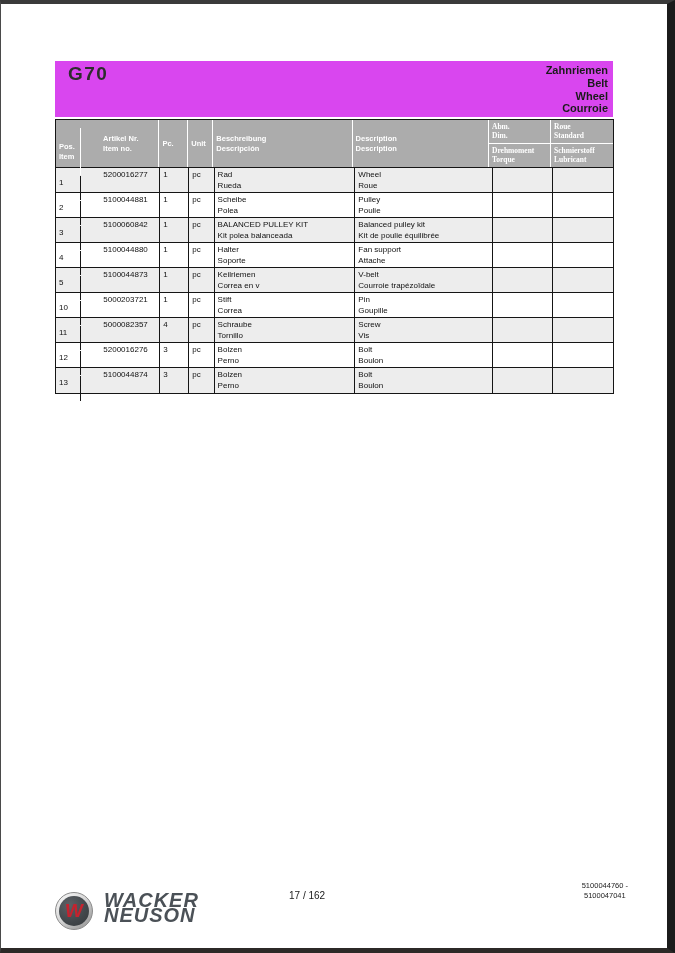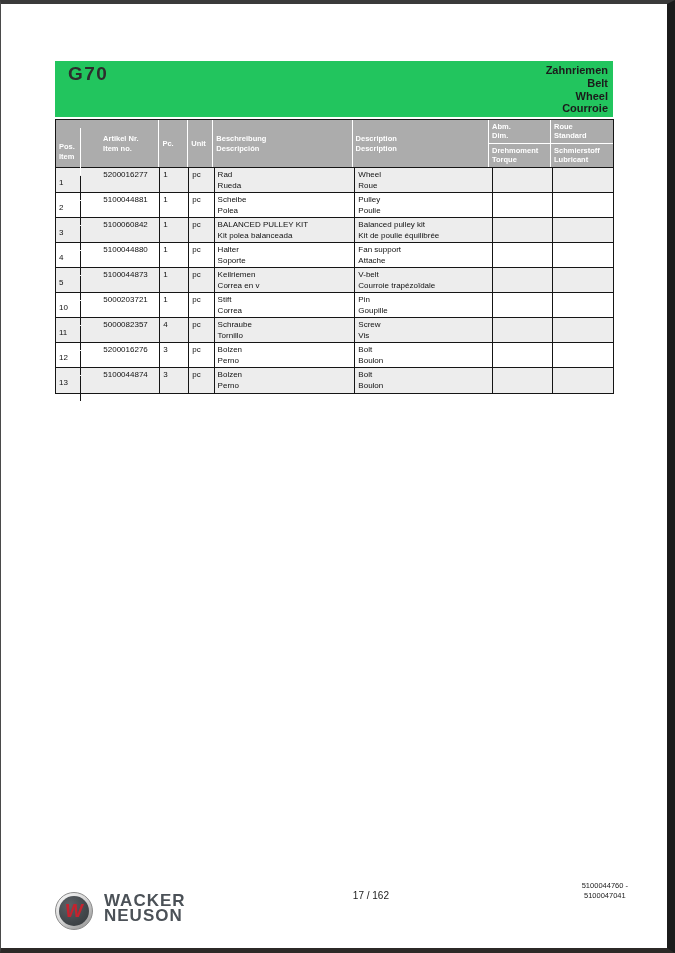--- a/index.html
+++ b/index.html
@@ -11,21 +11,21 @@
     border-top:4px solid #3a3a3a;
     border-right:8px solid #1b1b1b;
     border-bottom:5px solid #2c2927;
     border-left:1px solid #4a4a4a;
     overflow:hidden;
   }
 
   
   .title-band {
     position:absolute; left:54px; top:57px; width:558px; height:56px;
-    background:#22c55e;
+    background:#d946ef;
   }
   .g70 {
     position:absolute; left:13px; top:3px;
     font-size:19px; font-weight:bold; letter-spacing:1.5px; color:#2d2d2d;
     transform:scaleY(0.92); transform-origin:top left;
   }
   .page-titles {
     position:absolute; right:5px; top:3px; text-align:right;
     font-size:11px; font-weight:bold; line-height:12.8px; color:#1b1b1b;
   }
@@ -39,21 +39,21 @@
     display:flex; background:#acacac; height:48px;
     border-bottom:1px solid #151515;
   }
   .th {
     display:flex; align-items:center; padding:1px 3px;
     color:#ffffff; font-size:7.5px; font-weight:bold; line-height:9.6px;
     white-space:pre-line;
   }
   .thead > .th { border-right:1px solid #ffffff; height:100%; }
   .th-stack { display:flex; flex-direction:column; }
-  .thead > .th-stack { border-right:1px solid #ffffff; }
+  .thead > .th-stack { border-right:1px solid #ffffff;font-family:Liberation Serif, serif; }
   .thead > :last-child { border-right:none; }
   .th-stack .th { height:24px; }
   .th-stack .th.top { border-bottom:1px solid #ffffff; height:24px; }
 
   .tbody .tr { display:flex; height:25px; border-bottom:1px solid #151515; background:#ffffff; }
   .tbody .tr:last-of-type { border-bottom:none; }
   .tbody .tr:nth-of-type(odd) { background:#ededed; }
   .td {
     padding:1px 3px; font-size:8px; line-height:11.2px; color:#111111;
     white-space:pre-line; overflow:hidden; border-right:1px solid #151515;
@@ -82,25 +82,25 @@
     border-radius:50%;
     background:radial-gradient(circle at 35% 30%, #5c6166 0%, #41464a 60%, #34383b 100%);
     display:flex; align-items:center; justify-content:center;
   }
   .logo-w {
     color:#c5222e; font-size:19px; font-weight:bold; line-height:19px;
     transform:skewX(-8deg) translateY(-1px);
   }
   .brand-text {
     position:absolute; left:103px; top:889px;
-    font-size:17px; font-weight:bold; line-height:15.5px; letter-spacing:1px;
-    color:#4b5157; transform:scaleY(0.98); transform-origin:top left;
+    font-size:20px; font-weight:bold; line-height:15.5px; letter-spacing:1px;
+    color:#4b5157; transform:scaleY(0.98); transform-origin:top left;font-style:italic;
   }
   .page-indicator {
-    position:absolute; left:288px; top:886px; width:100px; text-align:right;
+    position:absolute; left:288px; top:886px; width:100px; text-align:left;
     font-size:10px; color:#1a1a1a;
   }
   .serial-range {
     position:absolute; right:39px; top:877px; text-align:center;
     font-size:7.5px; line-height:9.5px; color:#1a1a1a; white-space:pre-line;
   }
 </style>
 </head>
 <body>
 

